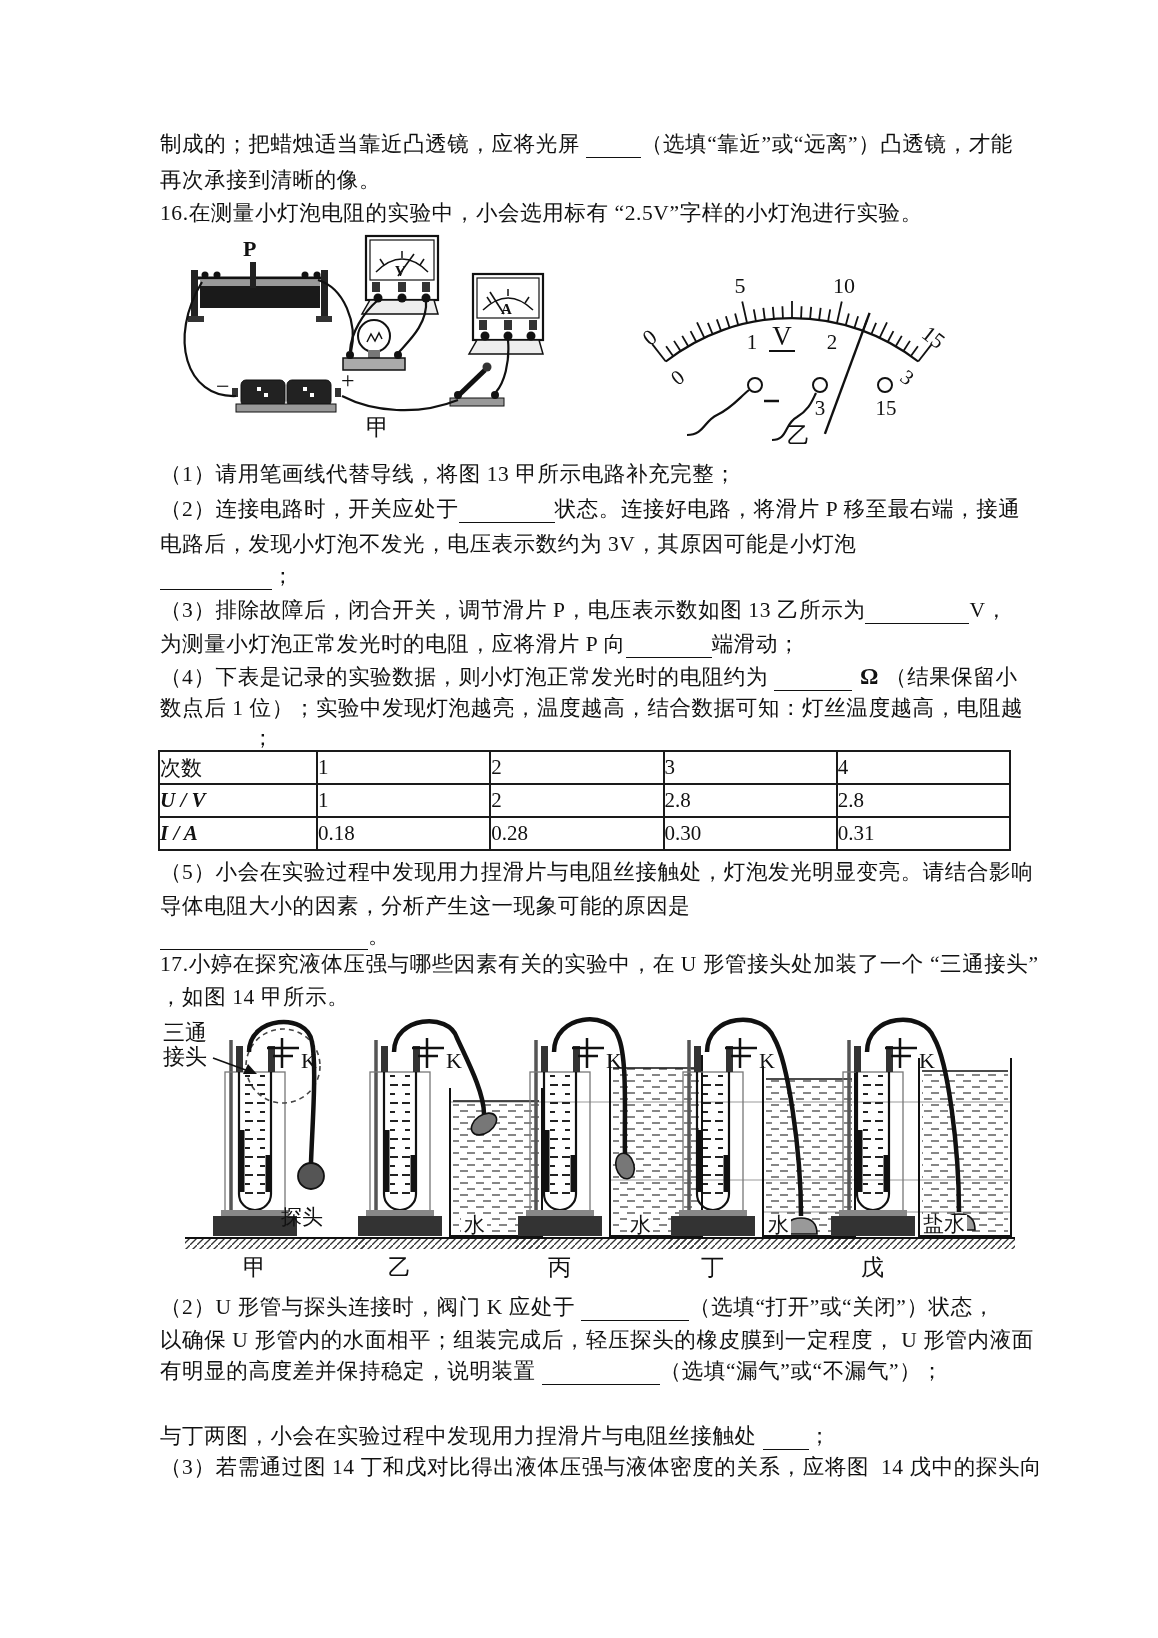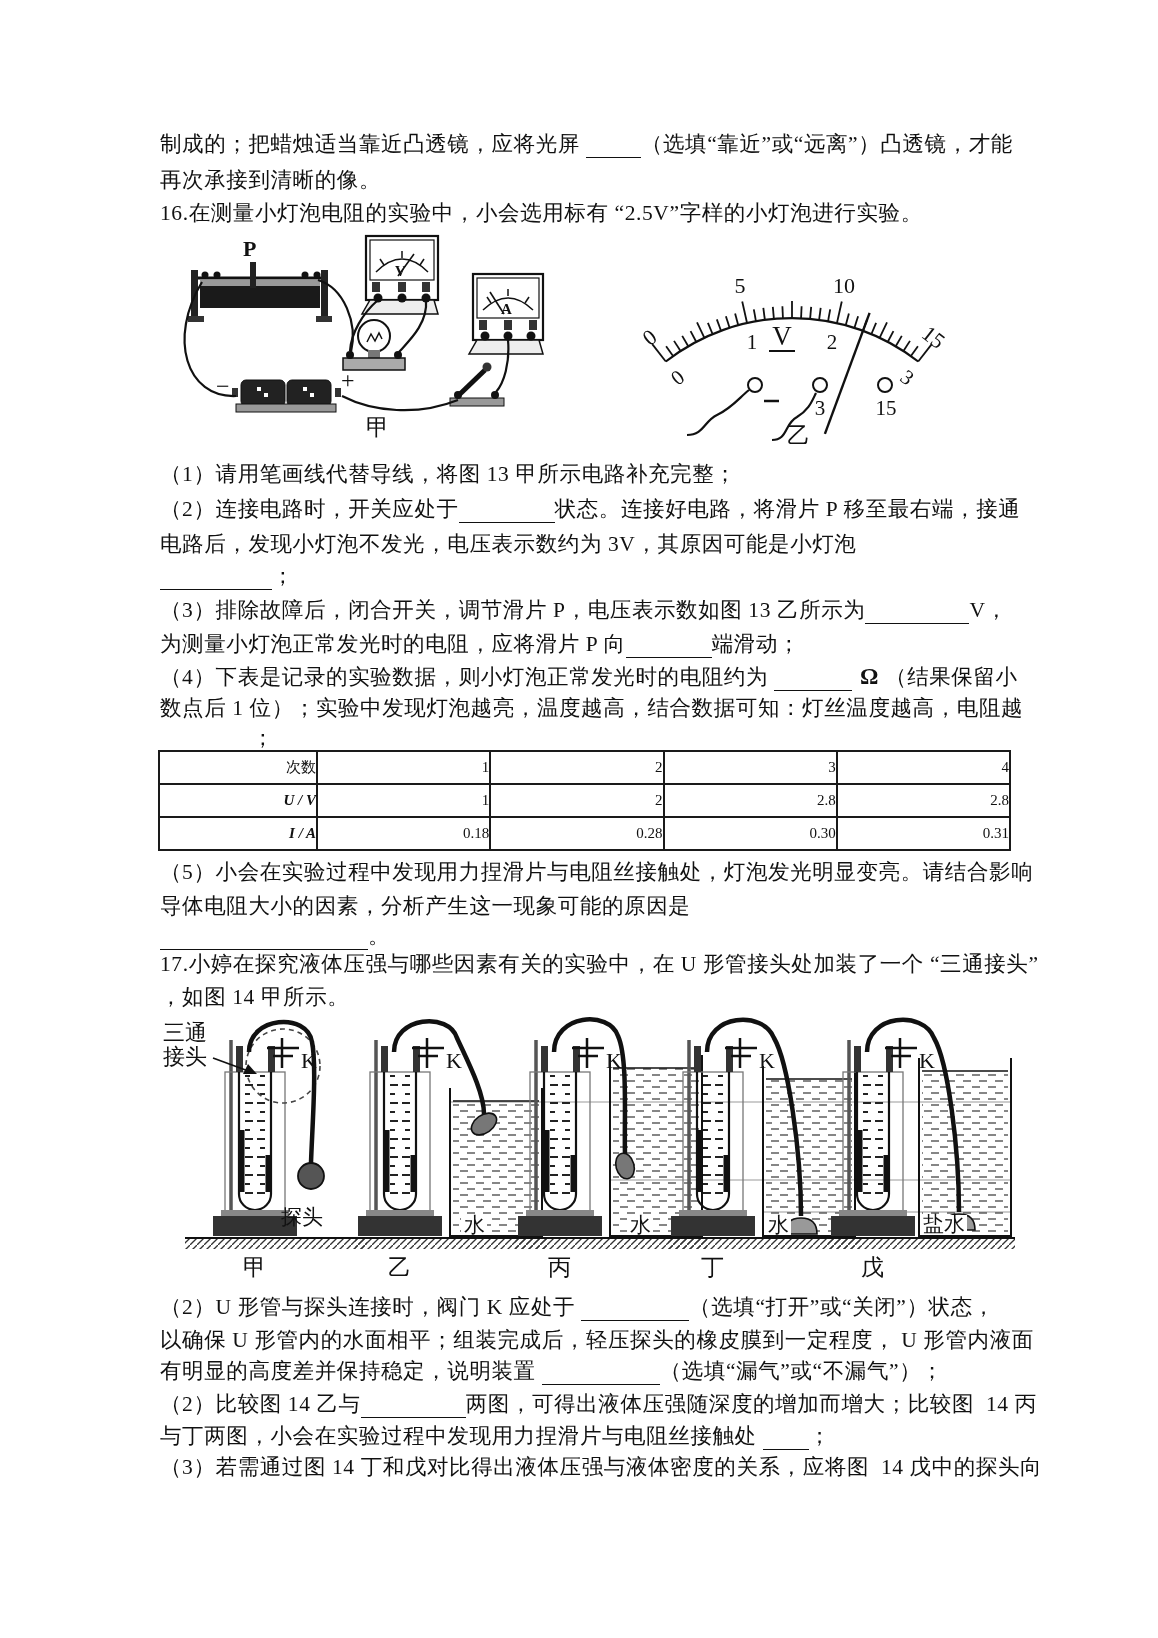--- a/index.html
+++ b/index.html
@@ -4,22 +4,22 @@
 <style>
   html,body{margin:0;padding:0;background:#888;}
   #page{position:relative;width:1158px;height:1638px;background:#fff;overflow:hidden;
         font-family:"Liberation Serif","DejaVu Serif",serif;color:#111;}
   .line{position:absolute;left:160px;width:860px;white-space:pre;font-size:21.5px;
         letter-spacing:0.6px;line-height:28px;}
   .blank{display:inline-block;border-bottom:1.8px solid #111;height:0.95em;vertical-align:bottom;}
   .boldsym{font-weight:bold;font-size:23px;margin:0 6px 0 8px;}
   table.datatable{position:absolute;left:158px;top:750px;width:853px;border-collapse:collapse;
         table-layout:fixed;}
-  table.datatable td{border:2px solid #1a1a1a;height:31px;text-align:right;
-        font-size:15px;padding:0;}
+  table.datatable td{border:2px solid #1a1a1a;height:31px;text-align:left;
+        font-size:21px;padding:0;}
   td.rh{font-style:italic;font-weight:bold;font-size:22px;margin-left:24px;}
   .figlabel{position:absolute;font-size:23px;letter-spacing:0;}
   svg{position:absolute;}
   svg text{font-family:"Liberation Serif","DejaVu Serif",serif;fill:#111;}
   .wire{fill:none;stroke:#111;stroke-width:2.2px;}
   .hose{fill:none;stroke:#111;stroke-width:4.5px;}
   .thin{fill:none;stroke:#111;stroke-width:1.5px;}
   .refline{stroke:#999;stroke-width:1px;}
 </style>
 </head>
@@ -343,17 +343,16 @@
 
   <span class="figlabel" style="left:243px;top:1252px">甲</span>
   <span class="figlabel" style="left:388px;top:1252px">乙</span>
   <span class="figlabel" style="left:548px;top:1252px">丙</span>
   <span class="figlabel" style="left:701px;top:1252px">丁</span>
   <span class="figlabel" style="left:861px;top:1252px">戊</span>
 
   <div class="line" style="top:1293px"><span>（2）U 形管与探头连接时，阀门 K 应处于 </span><span class="blank" style="width:108px"></span><span>（选填“打开”或“关闭”）状态，</span></div>
   <div class="line" style="top:1326px">以确保 U 形管内的水面相平；组装完成后，轻压探头的橡皮膜到一定程度， U 形管内液面</div>
   <div class="line" style="top:1357px"><span>有明显的高度差并保持稳定，说明装置 </span><span class="blank" style="width:118px"></span><span>（选填“漏气”或“不漏气”）；</span></div>
-  <div class="line" style="top:1390px"><span>（2）比较图 14 乙与</span><span class="blank" style="width:105px"></span><span>两图，可得出液体压强随深度的增加而增大；比较图  14 丙</span></div>
   <div class="line" style="top:1422px"><span>与丁两图，小会在实验过程中发现用力捏滑片与电阻丝接触处 </span><span class="blank" style="width:46px"></span><span>；</span></div>
   <div class="line" style="top:1453px">（3）若需通过图 14 丁和戊对比得出液体压强与液体密度的关系，应将图  14 戊中的探头向</div>
 
 </div>
 
 </body></html>

